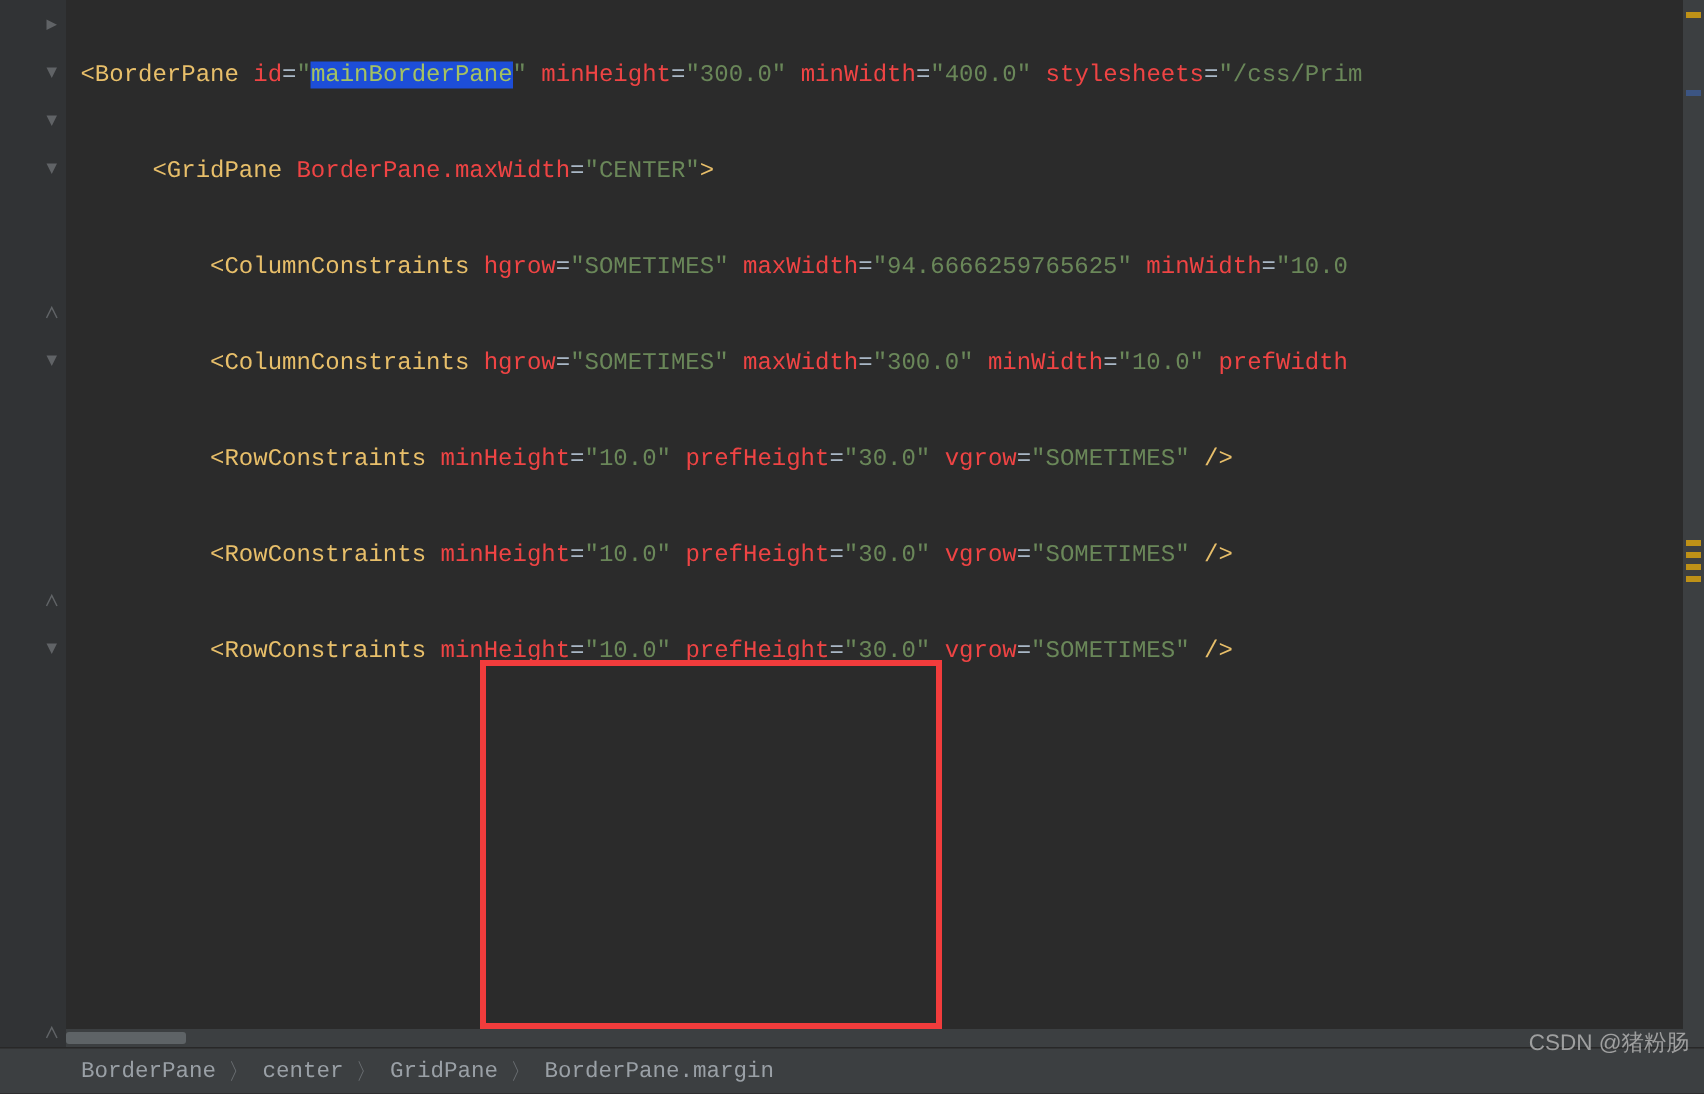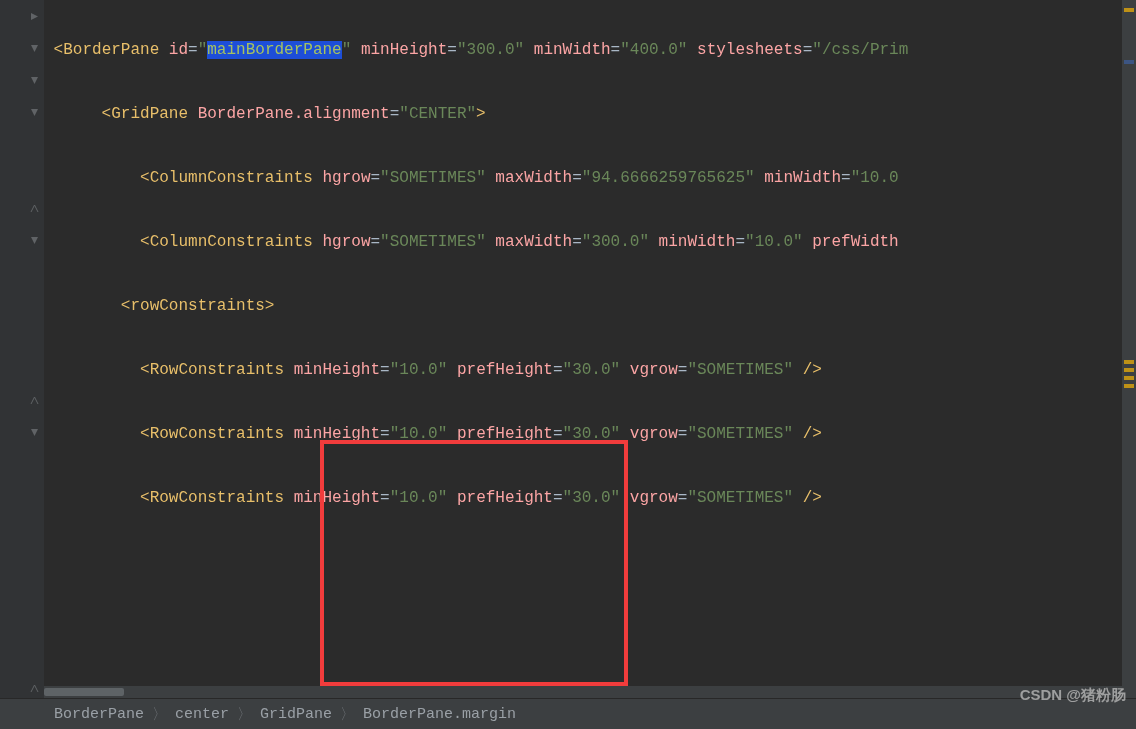--- a/index.html
+++ b/index.html
@@ -40,21 +40,21 @@
   .code {
     flex: 1;
     padding-top: 2px;
     line-height: 32px;
     white-space: pre;
     overflow: hidden;
     position: relative;
   }
   .ln { height: 32px; }
   .t-tag { color: #e8bf6a; }   
-  .t-attr { color: #fca5a5; }  
+  .t-attr { color: #ef4444; }  
   .t-val { color: #6a8759; }   
   .t-punct { color: #e8bf6a; } 
   .t-eq { color: #a9b7c6; }    
   .t-hlval { background: #1d4ed8; color:#a5c261; }
 
   .red-box {
     position: absolute;
     border: 4px solid #f13c3c;
     left: 276px;
     top: 440px;
@@ -92,21 +92,20 @@
 
   .watermark {
     position: absolute;
     right: 10px;
     bottom: 24px;
     color: #b0b0b0;
     font-family: Arial, sans-serif;
     font-size: 15px;
     opacity: .85;
     pointer-events: none;
-    font-weight: bold;
   }
   .scrollbar-h {
     position:absolute; left:44px; right:14px; bottom:31px; height:12px;
     background:#3c3f41;
   }
   .scrollbar-h .thumb { position:absolute; left:0; top:2px; width:80px; height:8px; background:#5e6366; border-radius:2px;}
 </style>
 </head>
 <body>
 
@@ -154,24 +153,23 @@
       </div>
     <div class="fold" style="top:682px">
         <svg width="9" height="9">
           <path d="M1 8 L4.5 1 L8 8" fill="none" stroke="#606366"></path>
         </svg>
       </div>
   </div>
 
   <div class="code">
 <div class="ln"> <span class="t-punct">&lt;</span><span class="t-tag">BorderPane</span> <span class="t-attr">id</span><span class="t-eq">=</span><span class="t-val">"<span class="t-hlval">mainBorderPane</span>"</span> <span class="t-attr">minHeight</span><span class="t-eq">=</span><span class="t-val">"<span>300.0</span>"</span> <span class="t-attr">minWidth</span><span class="t-eq">=</span><span class="t-val">"<span>400.0</span>"</span> <span class="t-attr">stylesheets</span><span class="t-eq">=</span><span class="t-val">"<span>/css/Prim</span></span></div>
-<div class="ln">      <span class="t-punct">&lt;</span><span class="t-tag">GridPane</span> <span class="t-attr">BorderPane.alignment</span><span class="t-eq">=</span><span class="t-val">"<span>CENTER</span>"</span><span class="t-punct">&gt;</span></div>
+<div class="ln">      <span class="t-punct">&lt;</span><span class="t-tag">GridPane</span> <span class="t-attr">BorderPane.maxWidth</span><span class="t-eq">=</span><span class="t-val">"<span>CENTER</span>"</span><span class="t-punct">&gt;</span></div>
 <div class="ln">          <span class="t-punct">&lt;</span><span class="t-tag">ColumnConstraints</span> <span class="t-attr">hgrow</span><span class="t-eq">=</span><span class="t-val">"<span>SOMETIMES</span>"</span> <span class="t-attr">maxWidth</span><span class="t-eq">=</span><span class="t-val">"<span>94.6666259765625</span>"</span> <span class="t-attr">minWidth</span><span class="t-eq">=</span><span class="t-val">"<span>10.0</span></span></div>
 <div class="ln">          <span class="t-punct">&lt;</span><span class="t-tag">ColumnConstraints</span> <span class="t-attr">hgrow</span><span class="t-eq">=</span><span class="t-val">"<span>SOMETIMES</span>"</span> <span class="t-attr">maxWidth</span><span class="t-eq">=</span><span class="t-val">"<span>300.0</span>"</span> <span class="t-attr">minWidth</span><span class="t-eq">=</span><span class="t-val">"<span>10.0</span>"</span> <span class="t-attr">prefWidth</span></div>
-<div class="ln">        <span class="t-punct">&lt;</span><span class="t-tag">rowConstraints</span><span class="t-punct">&gt;</span></div>
 <div class="ln">          <span class="t-punct">&lt;</span><span class="t-tag">RowConstraints</span> <span class="t-attr">minHeight</span><span class="t-eq">=</span><span class="t-val">"<span>10.0</span>"</span> <span class="t-attr">prefHeight</span><span class="t-eq">=</span><span class="t-val">"<span>30.0</span>"</span> <span class="t-attr">vgrow</span><span class="t-eq">=</span><span class="t-val">"<span>SOMETIMES</span>"</span> <span class="t-punct">/&gt;</span></div>
 <div class="ln">          <span class="t-punct">&lt;</span><span class="t-tag">RowConstraints</span> <span class="t-attr">minHeight</span><span class="t-eq">=</span><span class="t-val">"<span>10.0</span>"</span> <span class="t-attr">prefHeight</span><span class="t-eq">=</span><span class="t-val">"<span>30.0</span>"</span> <span class="t-attr">vgrow</span><span class="t-eq">=</span><span class="t-val">"<span>SOMETIMES</span>"</span> <span class="t-punct">/&gt;</span></div>
 <div class="ln">          <span class="t-punct">&lt;</span><span class="t-tag">RowConstraints</span> <span class="t-attr">minHeight</span><span class="t-eq">=</span><span class="t-val">"<span>10.0</span>"</span> <span class="t-attr">prefHeight</span><span class="t-eq">=</span><span class="t-val">"<span>30.0</span>"</span> <span class="t-attr">vgrow</span><span class="t-eq">=</span><span class="t-val">"<span>SOMETIMES</span>"</span> <span class="t-punct">/&gt;</span></div>
 
 
 
 
 
 
 

